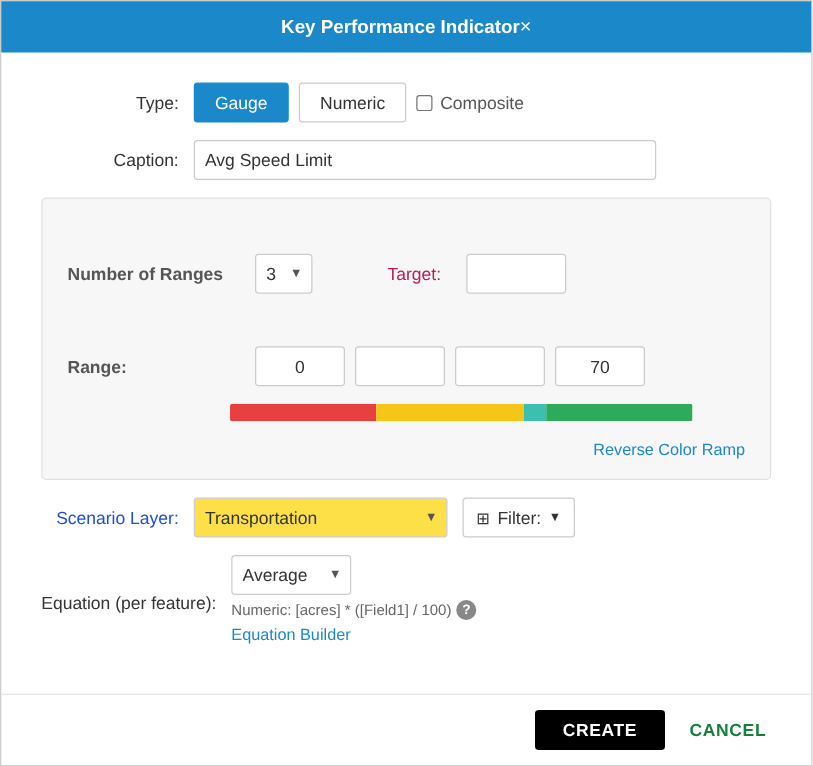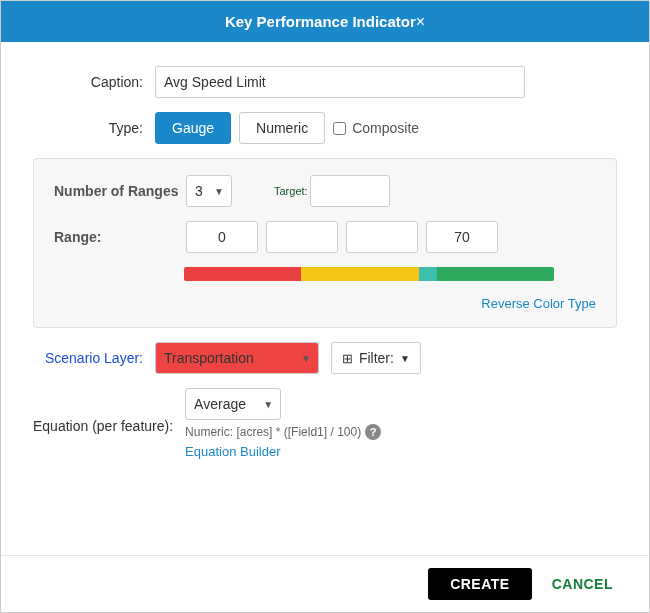--- a/index.html
+++ b/index.html
@@ -122,21 +122,22 @@
       border-radius: 4px;
       padding: 16px 20px;
       display: flex;
       flex-direction: column;
       gap: 14px;
     }
 
     .gauge-row {
       display: flex;
       align-items: center;
-      gap: 2px;
+      gap: 20px;
+      margin-top: 28px;
     }
 
     .gauge-label {
       color: #555;
       font-size: 14px;
       font-weight: bold;
       min-width: 130px;
     }
 
     .select-wrapper {
@@ -162,22 +163,22 @@
       position: absolute;
       right: 8px;
       top: 50%;
       transform: translateY(-50%);
       pointer-events: none;
       color: #555;
       font-size: 10px;
     }
 
     .target-label {
-      color: #14532d;
-      font-size: 11px;
+      color: #be185d;
+      font-size: 14px;
       margin-left: 40px;
     }
 
     .target-input {
       width: 80px;
     }
 
     .range-inputs {
       display: flex;
       align-items: center;
@@ -231,25 +232,25 @@
     }
 
     .scenario-select-wrapper select {
       appearance: none;
       -webkit-appearance: none;
       border: 1px solid #ccc;
       border-radius: 3px;
       padding: 4px 28px 4px 8px;
       font-size: 14px;
       height: 32px;
-      background: #ef4444;
+      background: #fde047;
       cursor: pointer;
       color: #333;
       outline: none;
-      width: 164px;
+      width: 203px;
     }
 
     .filter-btn {
       display: flex;
       align-items: center;
       gap: 6px;
       border: 1px solid #ccc;
       border-radius: 3px;
       padding: 4px 10px;
       background: #fff;
@@ -378,36 +379,36 @@
 <body>
 
 <div class="modal">
 
   <div class="modal-header">
     <span class="modal-header-title">Key Performance Indicator</span>
     <button class="modal-close">×</button>
   </div>
 
   <div class="modal-body">
-
-    <div class="form-row">
-      <label class="form-label">Caption:</label>
-      <input class="form-input caption-input" type="text" value="Avg Speed Limit" style="">
-    </div>
 
     <div class="form-row">
       <label class="form-label">Type:</label>
       <div class="type-group">
         <button class="btn-active">Gauge</button>
         <button class="btn-inactive">Numeric</button>
         <label class="composite-label">
           <input type="checkbox" style="">
           <span>Composite</span>
         </label>
       </div>
+    </div>
+
+    <div class="form-row">
+      <label class="form-label">Caption:</label>
+      <input class="form-input caption-input" type="text" value="Avg Speed Limit" style="">
     </div>
 
     <div class="gauge-section">
 
       <div class="gauge-row">
         <span class="gauge-label">Number of Ranges</span>
         <div class="select-wrapper">
           <select>
             <option>3</option>
             <option>2</option>
@@ -431,21 +432,21 @@
       </div>
 
       <div class="color-ramp">
         <div class="color-segment-red"></div>
         <div class="color-segment-yellow"></div>
         <div class="color-segment-teal"></div>
         <div class="color-segment-green"></div>
       </div>
 
       <div style="text-align:right;">
-        <a class="reverse-color-link">Reverse Color Type</a>
+        <a class="reverse-color-link">Reverse Color Ramp</a>
       </div>
 
     </div>
 
     <div class="scenario-row">
       <label class="scenario-label">Scenario Layer:</label>
       <div class="scenario-select-wrapper">
         <select>
           <option>Transportation</option>
         </select>

